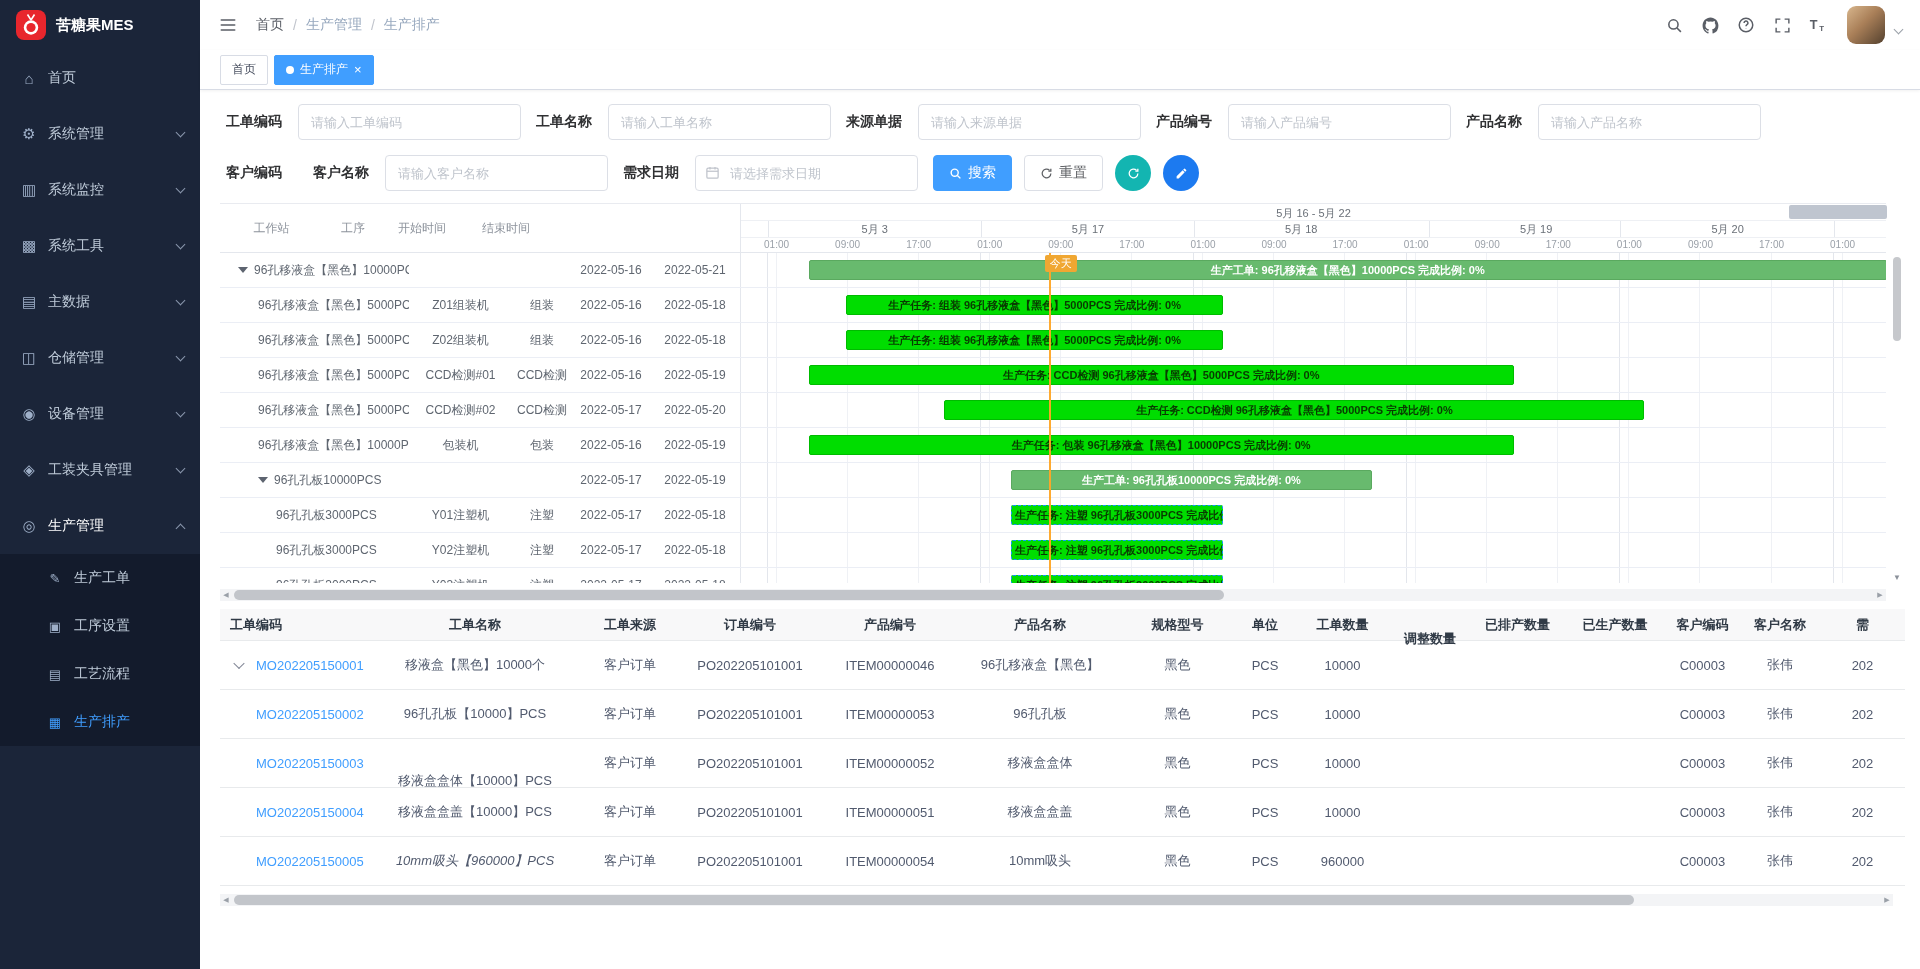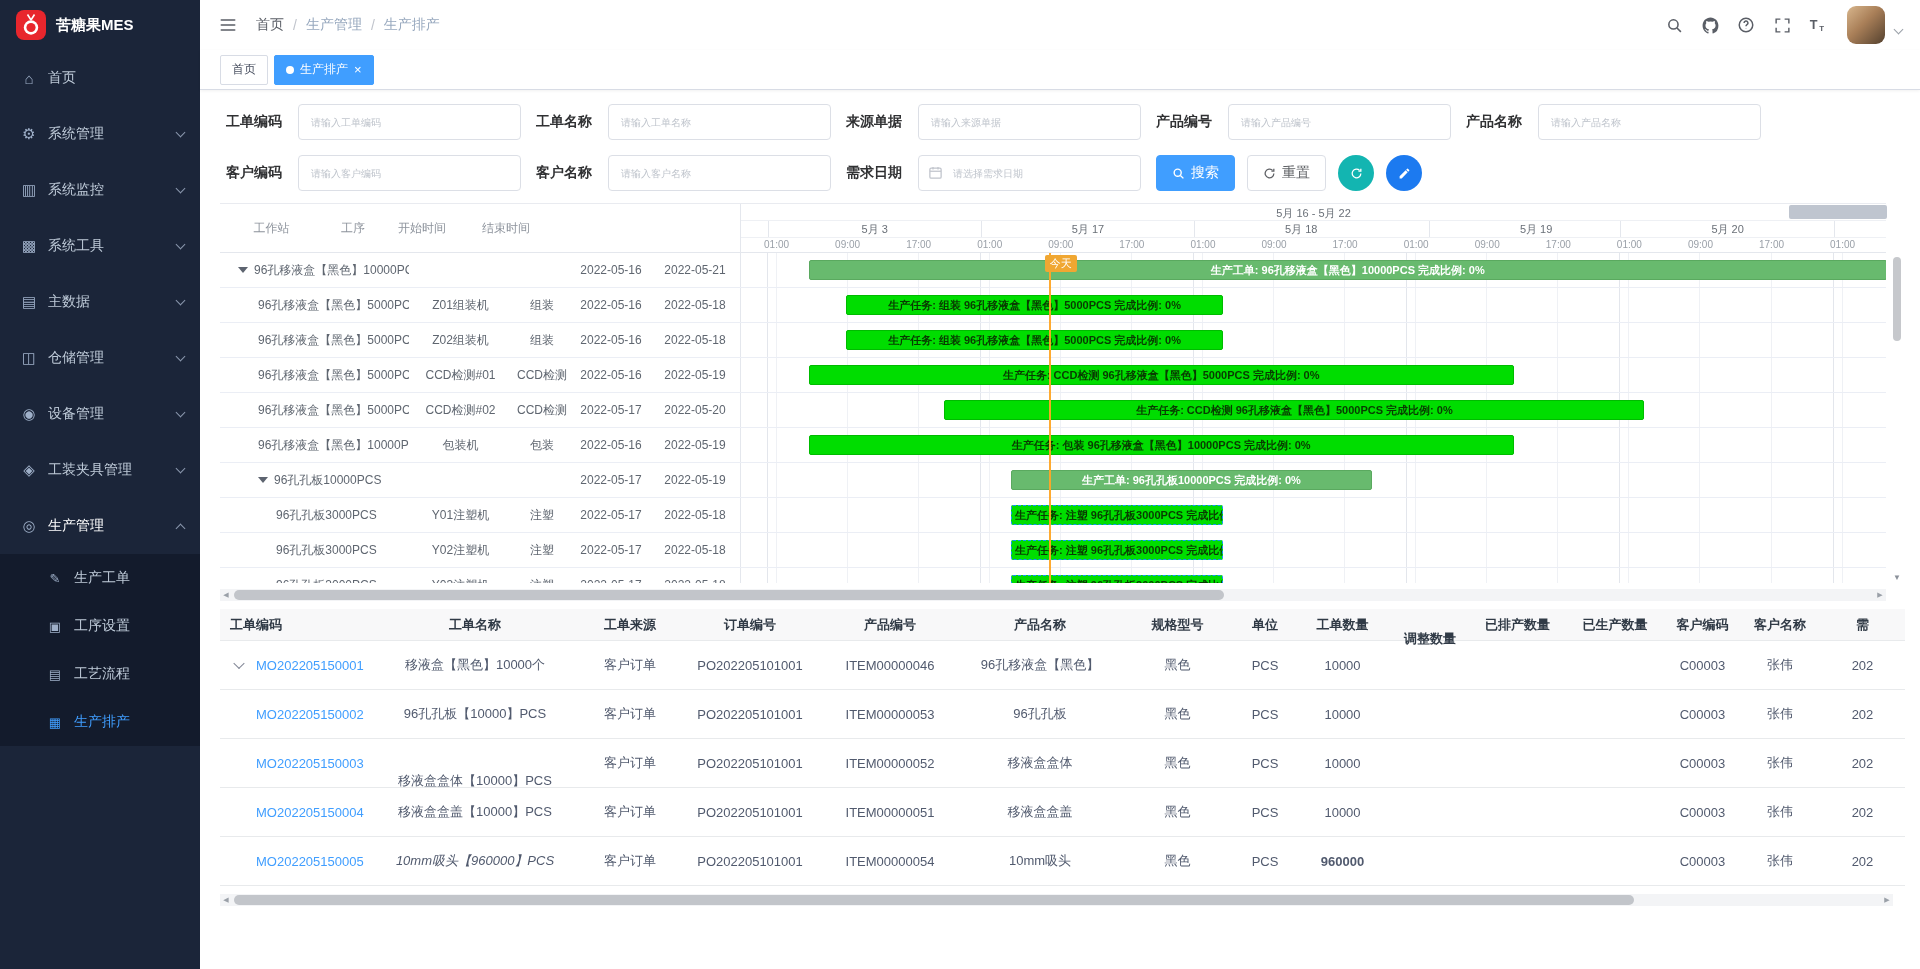--- a/index.html
+++ b/index.html
@@ -48,21 +48,21 @@
   .tab-dot { width:8px; height:8px; border-radius:50%; background:#fff; display:inline-block; }
   .tab-close { font-size:13px; line-height:1; }
 
   
   .filters { padding:14px 0 12px 26px; flex-shrink:0; }
   .frow { display:flex; align-items:center; margin-bottom:15px; }
   .frow:last-child { margin-bottom:0; }
   .fgroup { display:flex; align-items:center; margin-right:15px; }
   .flabel { width:62px; font-size:14px; font-weight:bold; color:#303133; margin-right:10px; white-space:nowrap; }
   .finput { width:223px; height:36px; border:1px solid #dcdfe6; border-radius:4px; padding:0 12px;
-    font-size:10px; color:#3b82f6; outline:none; font-family:inherit; }
+    font-size:13px; color:#3b82f6; outline:none; font-family:inherit; }
   .finput::placeholder { color:#bfc4cc; }
   .date-wrap { position:relative; }
   .date-wrap .finput { padding-left:34px; }
   .cal-icon { position:absolute; left:10px; top:10px; color:#c0c4cc; }
   .btn { height:36px; border-radius:4px; font-size:14px; display:inline-flex; align-items:center; gap:6px;
     padding:0 15px; cursor:pointer; border:1px solid #dcdfe6; background:#fff; color:#606266; font-family:inherit; }
   .btn.primary { background:#409eff; border-color:#409eff; color:#fff; }
   .btn + .btn { margin-left:12px; }
   .btn-icon { display:inline-flex; align-items:center; }
   .circle-btn { width:36px; height:36px; border-radius:50%; display:inline-flex; align-items:center;
@@ -294,21 +294,20 @@
         </div>
         <div class="fgroup">
           <label class="flabel">产品名称</label>
           <input class="finput" placeholder="请输入产品名称" style="">
         </div>
       </div>
     <div class="frow" id="frow2">
       <span id="frow2-fields" style="display:flex;">
           <div class="fgroup">
             <label class="flabel">客户编码</label>
-            <input class="finput" placeholder="请输入客户编码" style="">
           </div>
           <div class="fgroup">
             <label class="flabel">客户名称</label>
             <input class="finput" placeholder="请输入客户名称" style="">
           </div>
           <div class="fgroup">
             <label class="flabel">需求日期</label>
             <div class="date-wrap"><span class="cal-icon"><svg width="15" height="15" viewBox="0 0 24 24" fill="none" stroke="currentColor" stroke-width="2">
                   <rect x="3" y="5" width="18" height="16" rx="2"></rect>
                   <line x1="3" y1="10" x2="21" y2="10"></line>
@@ -646,21 +645,21 @@
         </div>
         <div class="o-row">
           <div class="o-cell code" style="width: 150px;"><span class="o-link">MO202205150005</span></div>
           <div class="o-cell" style="width: 210px; font-style: italic;">10mm吸头【960000】PCS</div>
           <div class="o-cell" style="width: 100px;">客户订单</div>
           <div class="o-cell" style="width: 140px;">PO202205101001</div>
           <div class="o-cell" style="width: 140px;">ITEM00000054</div>
           <div class="o-cell" style="width: 160px;">10mm吸头</div>
           <div class="o-cell" style="width: 115px;">黑色</div>
           <div class="o-cell" style="width: 60px;">PCS</div>
-          <div class="o-cell" style="width: 95px; font-weight: bold;">960000</div>
+          <div class="o-cell" style="width: 95px;">960000</div>
           <div class="o-cell" style="width: 80px;"></div>
           <div class="o-cell" style="width: 95px;"></div>
           <div class="o-cell" style="width: 100px;"></div>
           <div class="o-cell" style="width: 75px;">C00003</div>
           <div class="o-cell" style="width: 80px;">张伟</div>
           <div class="o-cell" style="width: 85px;">202</div>
         </div>
       </div>
   </section>
 

